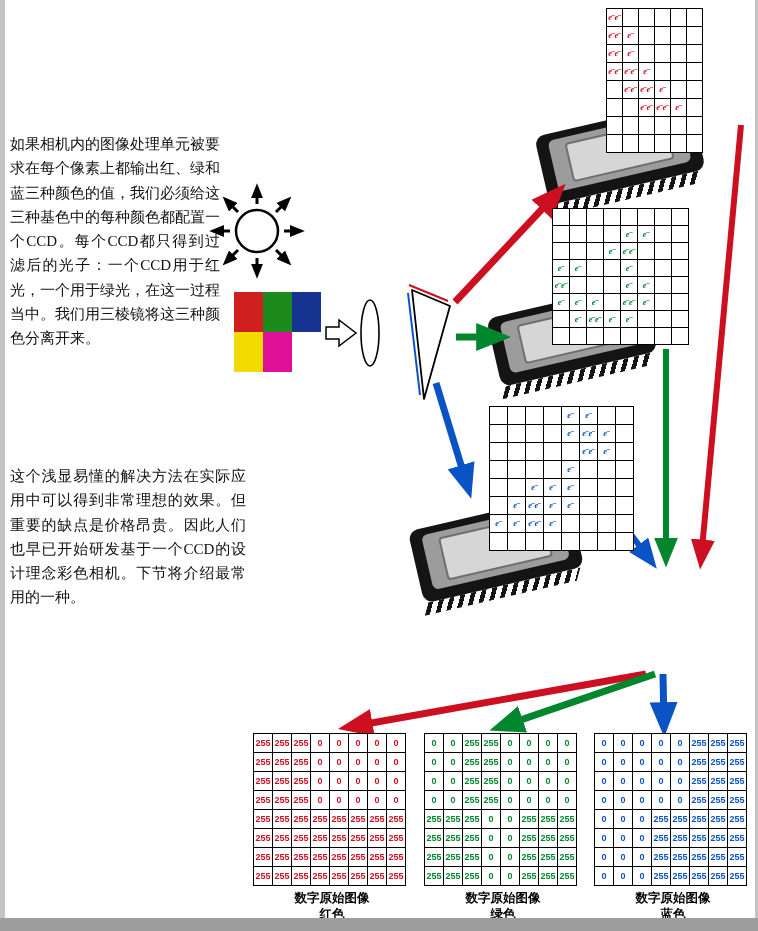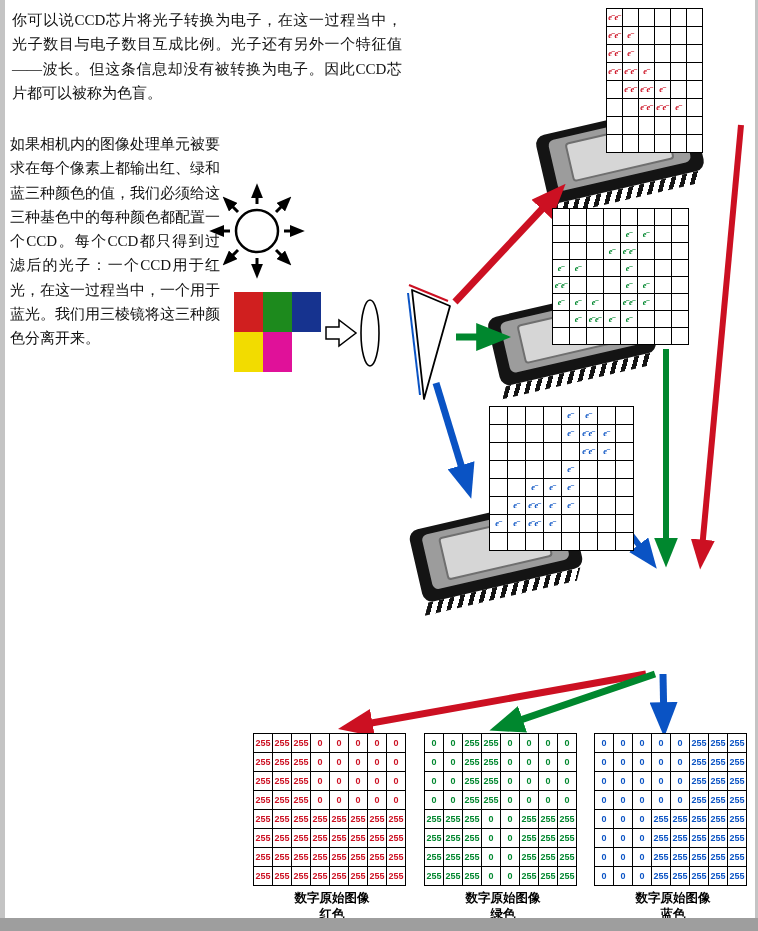--- a/index.html
+++ b/index.html
@@ -62,22 +62,22 @@
         font-weight:bold;font-size:12.5px;line-height:1.28;color:#000;}
   #matrix-label-red{left:253px;}
   #matrix-label-green{left:424px;}
   #matrix-label-blue{left:594px;}
 </style>
 </head>
 <body>
 
 <div id="canvas">
 
-  <div class="para" id="para-1">你可以说CCD芯片将光子转换为电子，在这一过程当中，光子数目与电子数目互成比例。光子还有另外一个特征值——波长。但这条信息却没有被转换为电子。因此CCD芯片都可以被称为色盲。</div>
-  <div class="para" id="para-2">如果相机内的图像处理单元被要求在每个像素上都输出红、绿和蓝三种颜色的值，我们必须给这三种基色中的每种颜色都配置一个CCD。每个CCD都只得到过滤后的光子：一个CCD用于红光，在这一过程当中，一个用于蓝光。我们用三棱镜将这三种颜色分离开来。</div>
+  <div class="para" id="para-2">如果相机内的图像处理单元被要求在每个像素上都输出红、绿和蓝三种颜色的值，我们必须给这三种基色中的每种颜色都配置一个CCD。每个CCD都只得到过滤后的光子：一个CCD用于红光，一个用于绿光，在这一过程当中。我们用三棱镜将这三种颜色分离开来。</div>
+  <div class="para" id="para-3">这个浅显易懂的解决方法在实际应用中可以得到非常理想的效果。但重要的缺点是价格昂贵。因此人们也早已开始研发基于一个CCD的设计理念彩色相机。下节将介绍最常用的一种。</div>
 
   <div class="chip" id="chip-red">
     <div class="chip-body"></div>
     <div class="chip-plate"></div>
     <div class="chip-die"></div>
     <div class="chip-pins"></div>
   </div>
   <div class="chip" id="chip-green">
     <div class="chip-body"></div>
     <div class="chip-plate"></div>

